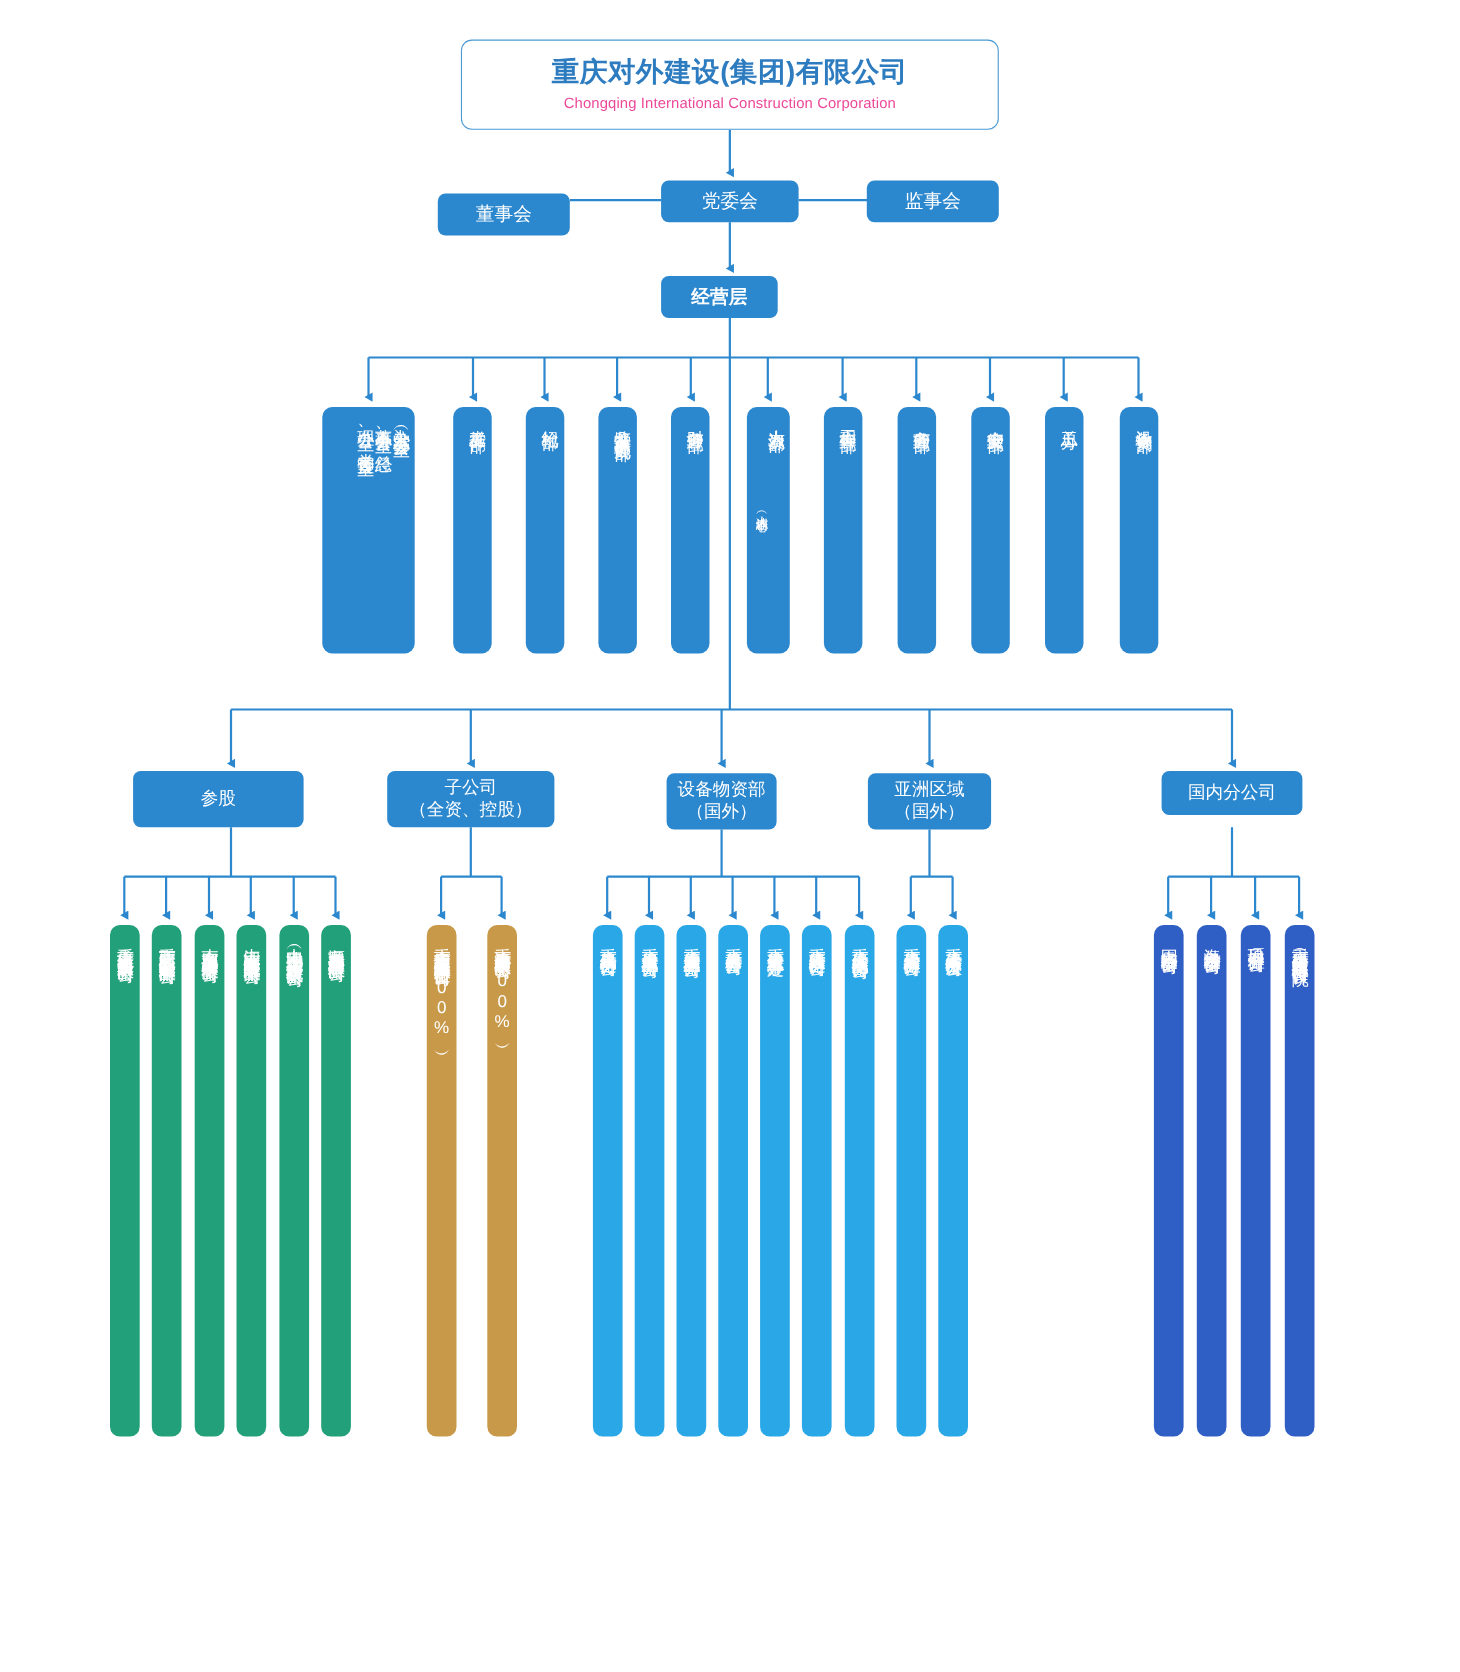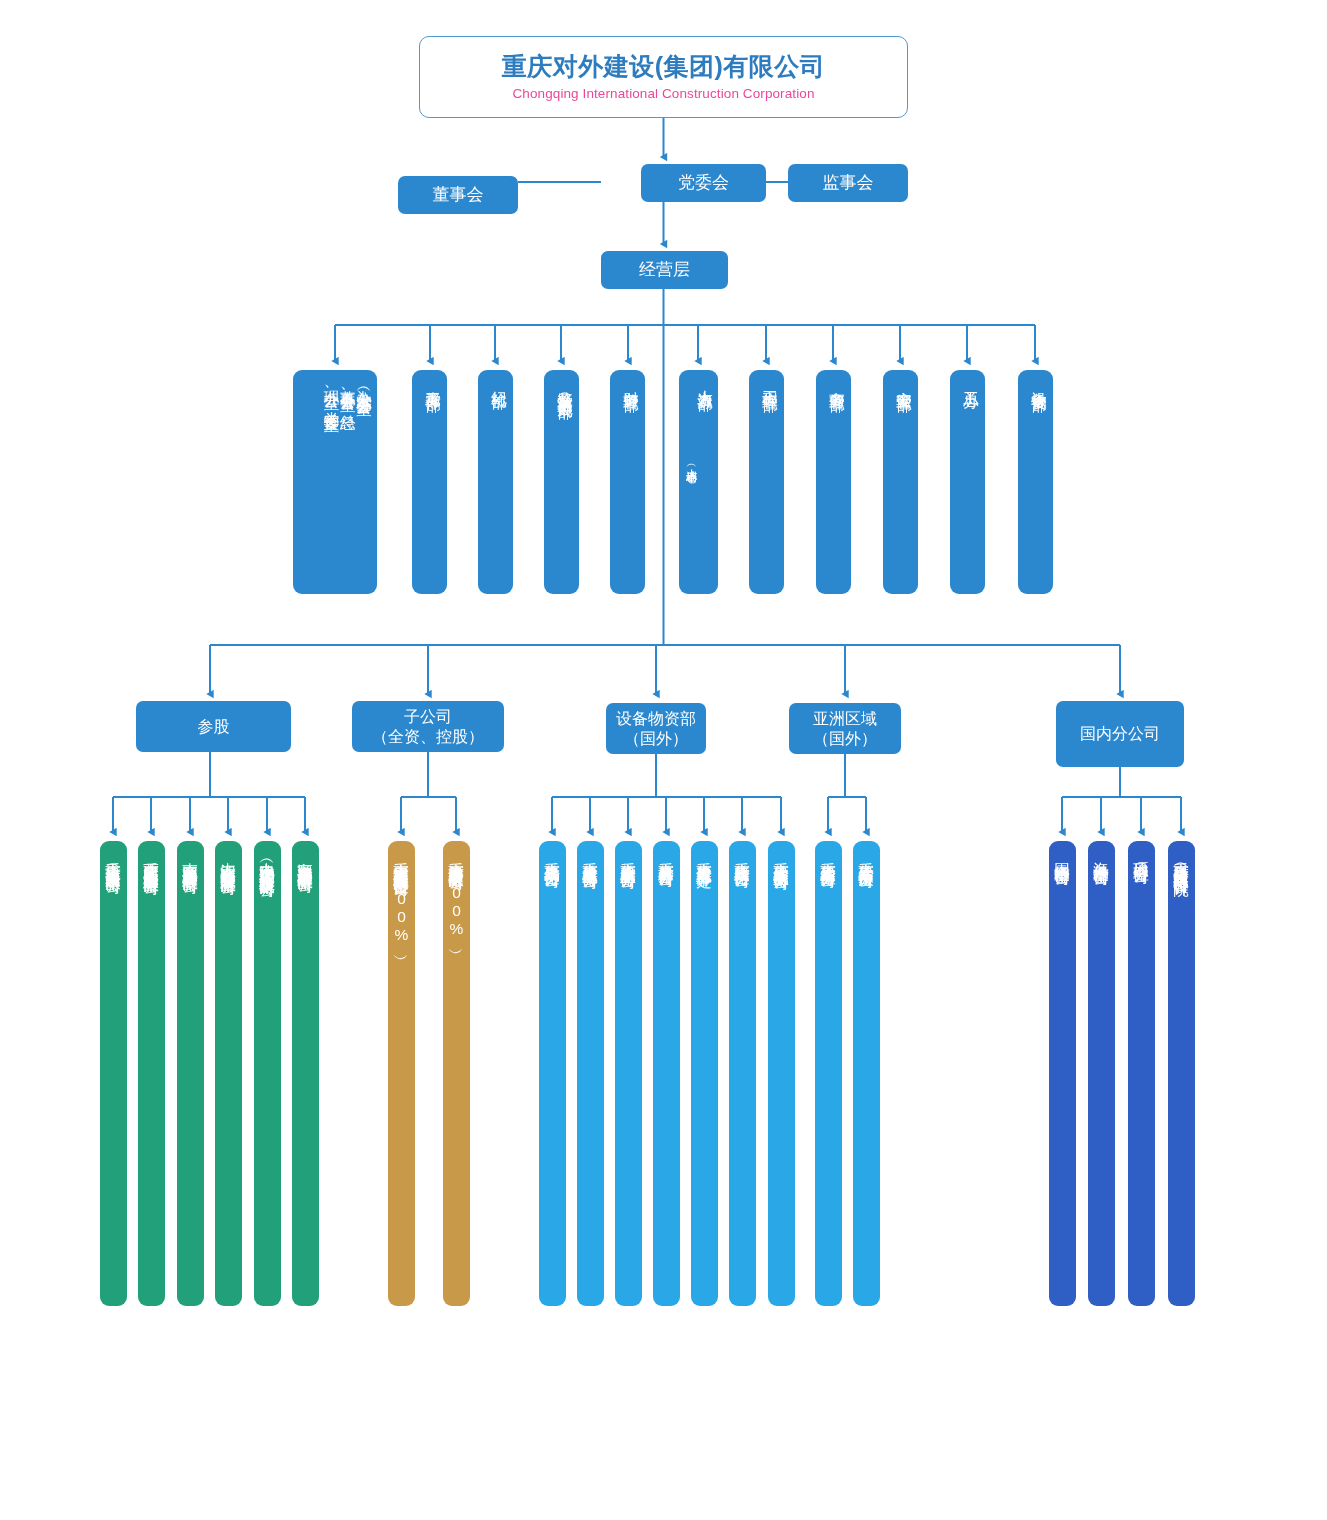--- a/index.html
+++ b/index.html
@@ -189,25 +189,25 @@
     </g>
   </svg>
 
   <div class="node root">
     <div class="root-cn">重庆对外建设(集团)有限公司</div>
     <div class="root-en">Chongqing International Construction Corporation</div>
   </div>
 
   <div class="node pill" style="left:398px; top:176px; width:120px; height:38px;">董事会</div>
 
-  <div class="node pill" style="left:601px; top:164px; width:125px; height:38px;margin-left:40px;">党委会</div>
+  <div class="node pill" style="left:601px; top:164px; width:125px; height:38px;">党委会</div>
 
   <div class="node pill" style="left:788px; top:164px; width:120px; height:38px;">监事会</div>
 
-  <div class="node pill" style="left:601px; top:251px; width:127px; height:38px;">经营层</div>
+  <div class="node pill" style="left:601px; top:251px; width:106px; height:38px;font-weight:bold;">经营层</div>
 
   <div class="node vbox dept vmulti" style="left:293px; top:370px; width:84px; height:224px;">
     <span>办公室（党委办公室、</span>
     <span>董事会办公室、总经</span>
     <span>理办公室、党委宣传室）</span>
   </div>
 
   <div class="node vbox dept" style="left:412px; top:370px; width:35px; height:224px;">党群工作部</div>
 
   <div class="node vbox dept" style="left:478px; top:370px; width:35px; height:224px;">纪检部</div>
@@ -224,40 +224,40 @@
   <div class="node vbox dept" style="left:749px; top:370px; width:35px; height:224px;">工程管理部</div>
 
   <div class="node vbox dept" style="left:816px; top:370px; width:35px; height:224px;">商务管理部</div>
 
   <div class="node vbox dept" style="left:883px; top:370px; width:35px; height:224px;">安全管理部</div>
 
   <div class="node vbox dept" style="left:950px; top:370px; width:35px; height:224px;">总工办</div>
 
   <div class="node vbox dept" style="left:1018px; top:370px; width:35px; height:224px;">设备物资部</div>
 
-  <div class="node pill two-line" style="left:136px; top:701px; width:155px; height:51px; flex-direction:column;">
+  <div class="node pill two-line" style="left:121px; top:701px; width:155px; height:51px; flex-direction:column;">
     <span>参股</span>
   </div>
 
   <div class="node pill two-line" style="left:352px; top:701px; width:152px; height:51px; flex-direction:column;">
     <span>子公司</span>
     <span>（全资、控股）</span>
   </div>
 
   <div class="node pill two-line" style="left:606px; top:703px; width:100px; height:51px; flex-direction:column;">
     <span>设备物资部</span>
     <span>（国外）</span>
   </div>
 
   <div class="node pill two-line" style="left:789px; top:703px; width:112px; height:51px; flex-direction:column;">
     <span>亚洲区域</span>
     <span>（国外）</span>
   </div>
 
-  <div class="node pill two-line" style="left:1056px; top:701px; width:128px; height:66px; flex-direction:column;">
+  <div class="node pill two-line" style="left:1056px; top:701px; width:128px; height:40px; flex-direction:column;">
     <span>国内分公司</span>
   </div>
 
   <div class="node vbox equity" style="left:100px; top:841px; width:27px; height:465px;">重庆市轨道交通（集团）有限公司</div>
   <div class="node vbox equity" style="left:138px; top:841px; width:27px; height:465px;">重庆两江新区顺诚企业管理有限公司</div>
   <div class="node vbox equity" style="left:177px; top:841px; width:27px; height:465px;">南充市顺同建设工程管理有限公司</div>
   <div class="node vbox equity" style="left:215px; top:841px; width:27px; height:465px;">内江市东兴区岐黄医院管理有限公司</div>
   <div class="node vbox equity" style="left:254px; top:841px; width:27px; height:465px;">中电建（大理剑川）水环境科技有限公司</div>
   <div class="node vbox equity" style="left:292px; top:841px; width:27px; height:465px;">富顺元泰建设工程管理有限公司</div>
 

